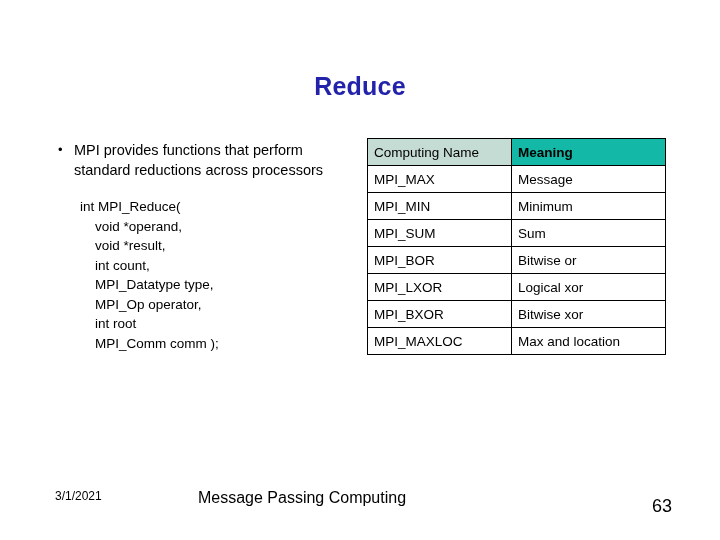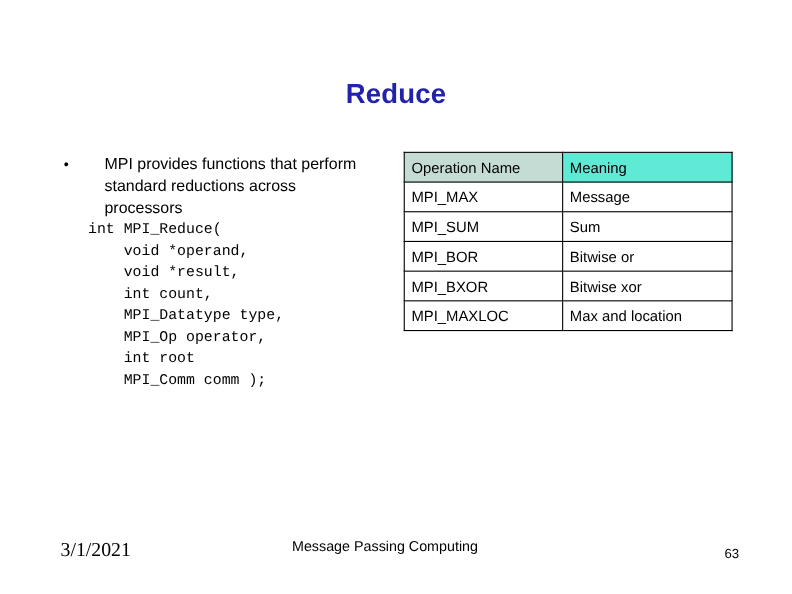--- a/index.html
+++ b/index.html
@@ -51,25 +51,25 @@
     text-align: left;
     padding-left: 6px;
     box-sizing: border-box;
   }
   .bullet-text {
     flex: 1 1 auto;
     font-size: 14.5px;
     line-height: 20px;
     color: #000000;
     font-family: "Liberation Sans", sans-serif;
-    margin-left: 21px;
   }
   .code-block {
+    margin-top: 17px;
     margin-left: 28px;
-    font-family: Liberation Mono, monospace;
+    font-family: Liberation Sans, sans-serif;
     font-size: 13.5px;
     line-height: 19.5px;
     color: #000000;
     white-space: pre;
   }
   .code-line {
     white-space: pre;
   }
   table.op-table {
     position: absolute;
@@ -92,40 +92,39 @@
   }
   table.op-table thead th {
     background: #c5dcd4;
   }
   table.op-table col.c1 { width: 144px; }
   table.op-table col.c2 { width: 154px; }
   .footer-date {
     position: absolute;
     left: 55px;
     top: 489px;
-    font-size: 18px;
+    font-size: 12px;
     color: #000000;
-    font-family: Liberation Serif, serif;
+    font-family: Liberation Sans, sans-serif;
   }
   .footer-center {
     position: absolute;
     left: 0;
     top: 489px;
     width: 604px;
     text-align: center;
-    font-size: 13px;
+    font-size: 16px;
     color: #000000;
     font-family: "Liberation Sans", sans-serif;
-    margin-left: 48px;
   }
   .footer-page {
     position: absolute;
     right: 48px;
     top: 496px;
-    font-size: 12px;
+    font-size: 18px;
     color: #000000;
     font-family: "Liberation Sans", sans-serif;
   }
 </style>
 </head>
 <body>
 
 <div class="slide">
 
   <div class="slide-title">Reduce</div>
@@ -138,36 +137,44 @@
     <div class="code-block"><div class="code-line">int MPI_Reduce(</div><div class="code-line">    void *operand,</div><div class="code-line">    void *result,</div><div class="code-line">    int count,</div><div class="code-line">    MPI_Datatype type,</div><div class="code-line">    MPI_Op operator,</div><div class="code-line">    int root</div><div class="code-line">    MPI_Comm comm );</div></div>
   </div>
 
   <table class="op-table">
     <colgroup>
         <col class="c1">
         <col class="c2">
       </colgroup>
     <thead>
       <tr>
-        <th style="background: rgb(197, 220, 212);">Operation Name</th>
-        <th style="background: #5eead4;">Meaning</th>
+        <th style="background: rgb(197, 220, 212);">Computing Name</th>
+        <th style="background: #14b8a6; font-weight: bold;">Meaning</th>
       </tr>
     </thead>
     <tbody>
         <tr>
           <td>MPI_MAX</td>
           <td>Message</td>
         </tr>
         <tr>
+          <td>MPI_MIN</td>
+          <td>Minimum</td>
+        </tr>
+        <tr>
           <td>MPI_SUM</td>
           <td>Sum</td>
         </tr>
         <tr>
           <td>MPI_BOR</td>
           <td>Bitwise or</td>
+        </tr>
+        <tr>
+          <td>MPI_LXOR</td>
+          <td>Logical xor</td>
         </tr>
         <tr>
           <td>MPI_BXOR</td>
           <td>Bitwise xor</td>
         </tr>
         <tr>
           <td>MPI_MAXLOC</td>
           <td>Max and location</td>
         </tr>
       </tbody>

